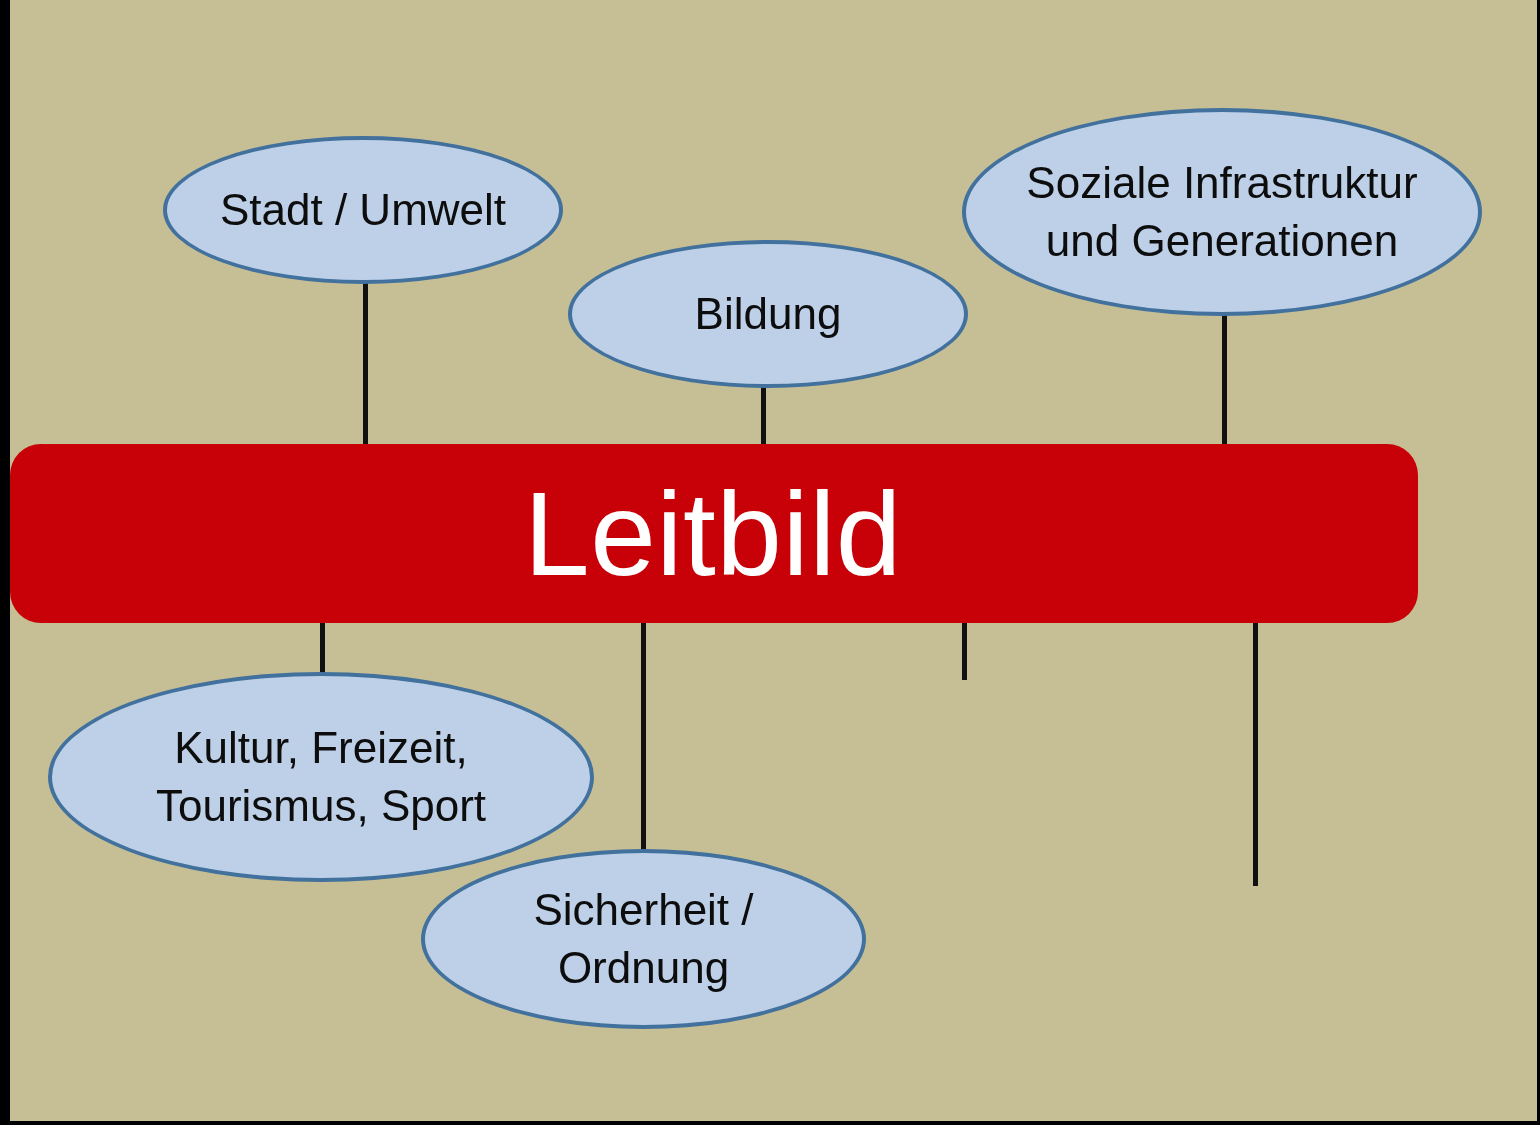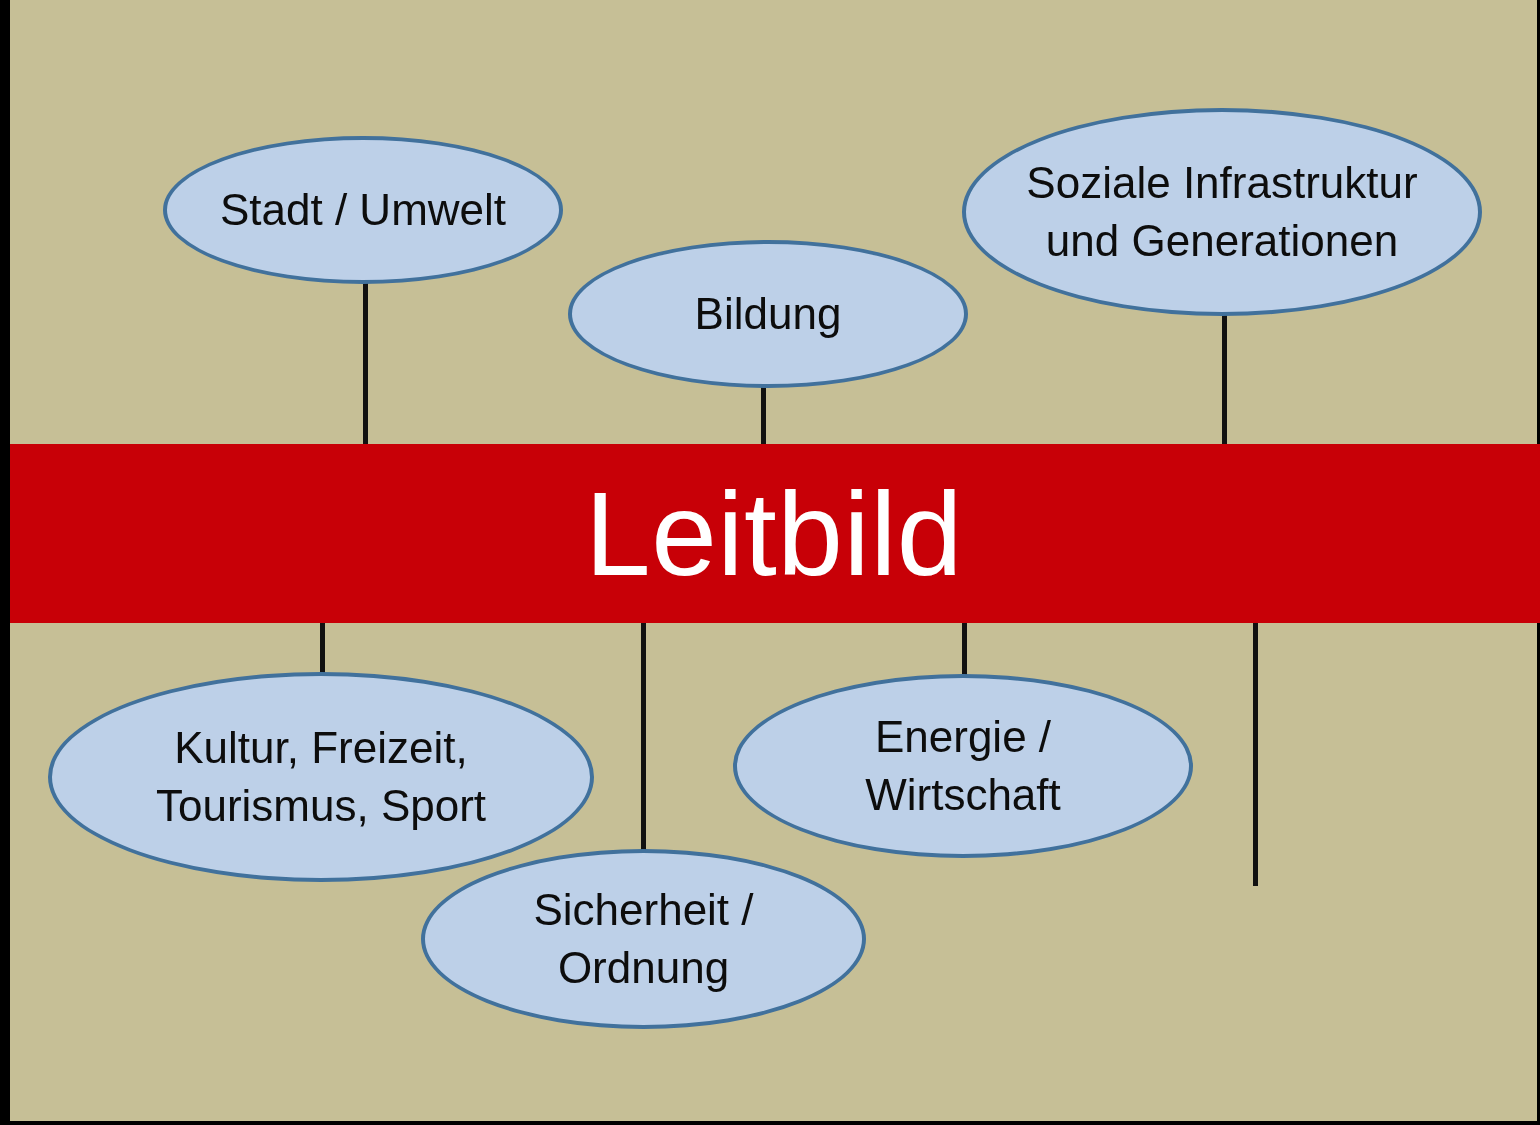--- a/index.html
+++ b/index.html
@@ -29,27 +29,28 @@
     position: absolute;
     background: #111111;
     width: 5px;
     z-index: 2;
   }
   
   #banner {
     position: absolute;
     left: 10px;
     top: 444px;
-    width: 1530px;
+    width: 1408px;
     height: 179px;
     background: #C80007;
     z-index: 3;
     display: flex;
     align-items: center;
     justify-content: center;
+    border-radius: 31px;
   }
   #banner-title {
     color: #FFFFFF;
     font-size: 118px;
     line-height: 1;
     font-weight: 400;
     letter-spacing: 0.5px;
     text-align: center;
     transform: translateX(-1px);
   }
@@ -111,19 +112,15 @@
   <div class="node" style="left:48px; top:672px; width:546px; height:210px;">
     <span class="node-label">Kultur, Freizeit,
 Tourismus, Sport</span>
   </div>
 
   <div class="node" style="left:421px; top:849px; width:445px; height:180px;">
     <span class="node-label">Sicherheit /
 Ordnung</span>
   </div>
 
-  <div class="node" style="left:733px; top:674px; width:460px; height:184px;">
-    <span class="node-label">Energie /
-Wirtschaft</span>
-  </div>
 
 
 </div>
 
 </body></html>

